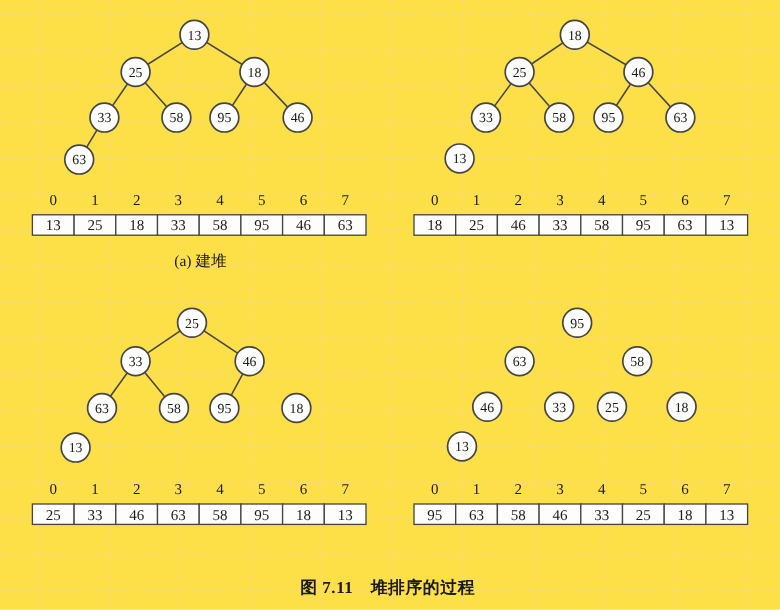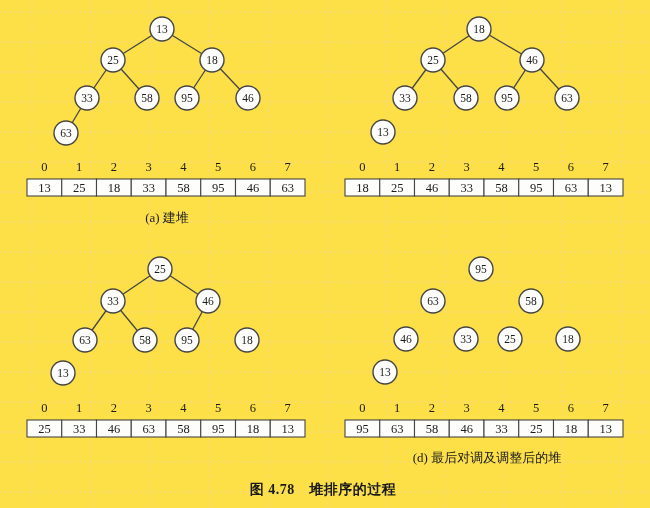--- a/index.html
+++ b/index.html
@@ -243,15 +243,14 @@
         <text x="536.125" y="412" text-anchor="middle" font-size="12.5" fill="#1b1b1b">5</text>
         <rect x="553.5" y="420" width="34.75" height="17" fill="#fdfdfb" stroke="#454545" stroke-width="1.1"></rect>
         <text x="570.875" y="433" text-anchor="middle" font-size="12.5" fill="#1b1b1b">18</text>
         <text x="570.875" y="412" text-anchor="middle" font-size="12.5" fill="#1b1b1b">6</text>
         <rect x="588.25" y="420" width="34.75" height="17" fill="#fdfdfb" stroke="#454545" stroke-width="1.1"></rect>
         <text x="605.625" y="433" text-anchor="middle" font-size="12.5" fill="#1b1b1b">13</text>
         <text x="605.625" y="412" text-anchor="middle" font-size="12.5" fill="#1b1b1b">7</text>
       </g>
     </svg>
   <div class="cap" style="left: 167px; top: 218px;">(a) 建堆</div>
-  <div class="cap" style="left: 487px; top: 458px;">(d) 最后对调及调整后的堆</div>
-  <div class="cap figcap" style="left:323px;top:490px">图 4.78　堆排序的过程</div>
+  <div class="cap figcap" style="left:323px;top:490px">图 7.11　堆排序的过程</div>
 </div>
 
 </body></html>

